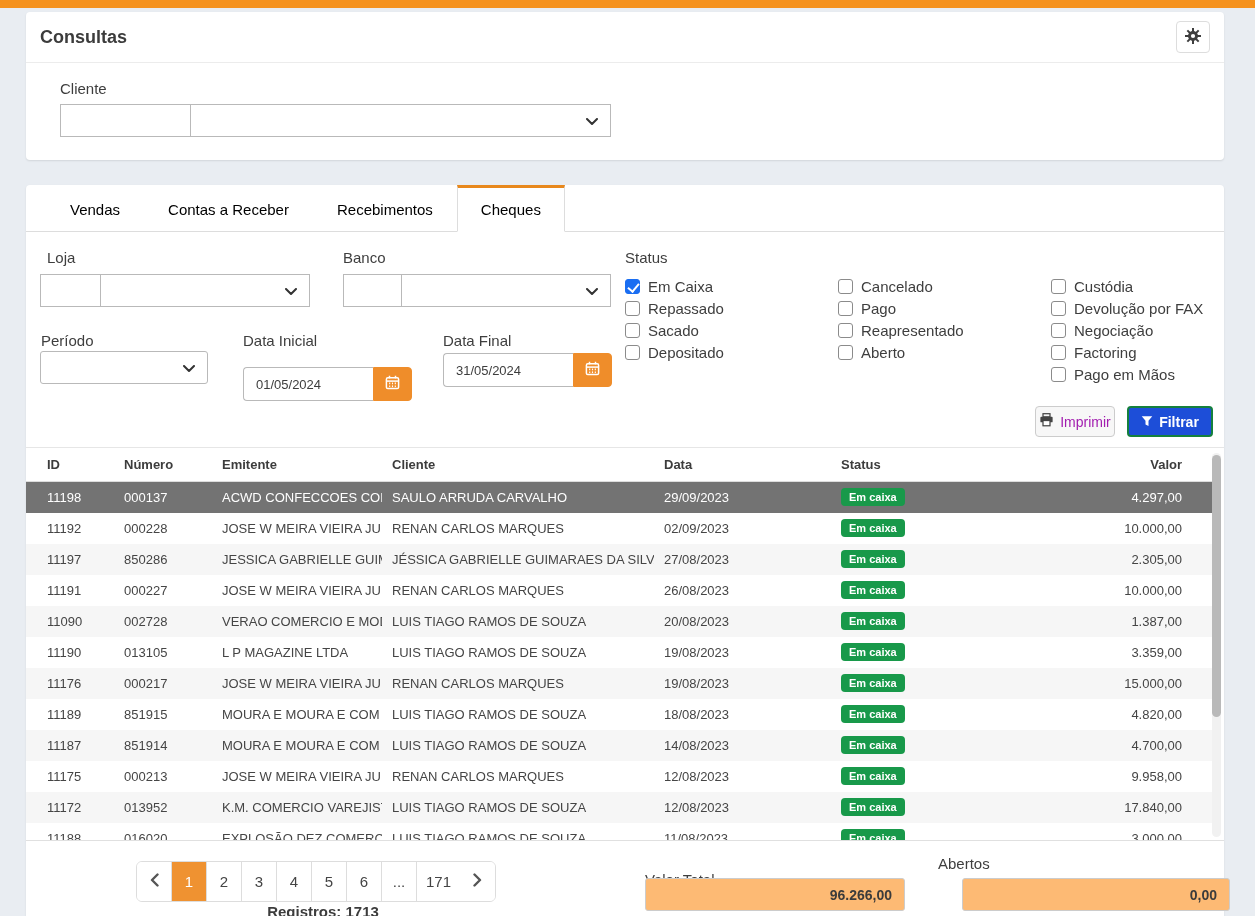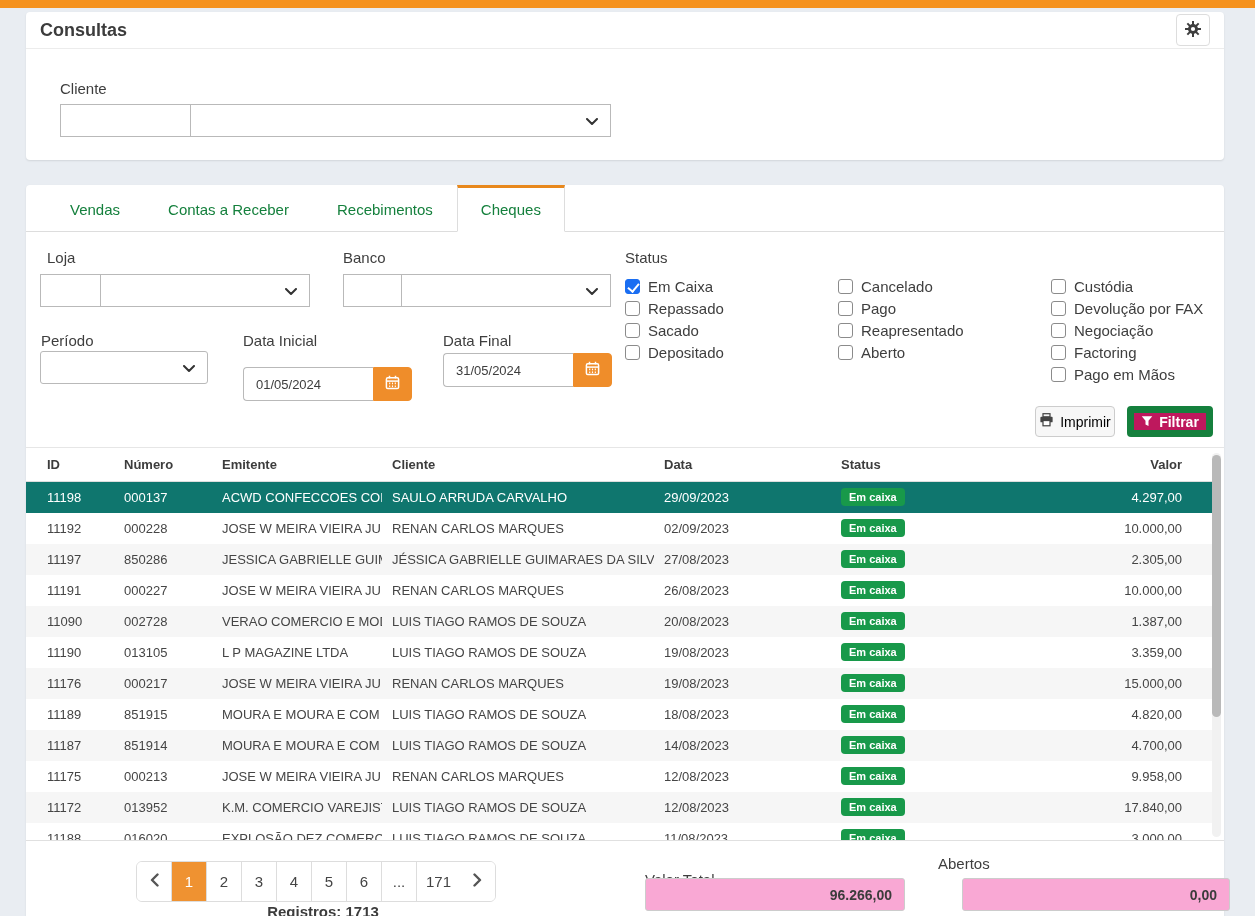--- a/index.html
+++ b/index.html
@@ -11,38 +11,38 @@
     overflow:hidden;
     position:relative;
   }
   .topbar { position:absolute; top:0; left:0; width:1255px; height:8px; background:#f5921e; }
   .card { position:absolute; left:26px; width:1198px; background:#fff; border-radius:4px;
           box-shadow:0 1px 2px rgba(0,0,0,.10); }
   .card1 { top:12px; height:148px; }
   .card2 { top:185px; height:745px; }
 
   
-  .card1-header { height:37px; border-bottom:1px solid #ececec; display:flex;
+  .card1-header { height:51px; border-bottom:1px solid #ececec; display:flex;
                   align-items:center; justify-content:space-between; padding:11px 14px; }
   .page-title { font-size:18px; font-weight:700; color:#3c3c3c; }
   .gear-btn { width:34px; height:32px; background:#fff; border:1px solid #ddd; border-radius:4px;
               display:flex; align-items:center; justify-content:center; cursor:pointer; }
   .fld-label { font-size:15px; color:#3e3e3e; display:block; }
   .cliente-label { position:absolute; left:34px; top:68px; }
   .cliente-group { position:absolute; left:34px; top:92px; display:flex; }
   .txt-input { height:33px; border:1px solid #b9b9b9; background:#fff; font-size:14px;
                padding:0 10px; color:#3d3d3d; font-family:inherit; }
   .code-input-lg { width:130px; border-right:none; }
   .fake-select { height:33px; border:1px solid #b9b9b9; background:#fff; display:flex;
                  align-items:center; justify-content:flex-end; padding:0 12px; cursor:pointer; }
   .cliente-select { width:421px; }
 
   
   .tabs { display:flex; border-bottom:1px solid #ddd; height:47px; padding-left:20px; }
-  .tab { padding:0 23px; display:flex; align-items:center; font-size:15px; color:#15803d;
+  .tab { padding:0 23px; display:flex; align-items:center; font-size:15px; color:#000000;
          cursor:pointer; margin-bottom:-1px; border:1px solid transparent; border-top-width:3px; }
   .tab.active { background:#fff; border-color:#ddd; border-top:3px solid #e8881c; border-bottom-color:#fff; }
 
   
   .abs { position:absolute; }
   .group { display:flex; }
   .code-input-sm { border-right:none; }
   .sel-chevron { margin-left:8px; flex:none; }
 
   .addon-cal { width:39px; height:34px; background:#ef8d2a; border:1px solid #ef8d2a;
@@ -58,36 +58,36 @@
   .cb { width:15px; height:15px; border:1px solid #8b8b8b; border-radius:3px; background:#fff;
         flex:none; position:relative; }
   .cb.checked { background:#1a6ef2; border-color:#1a6ef2; }
   .cb.checked::after { content:""; position:absolute; left:4px; top:1px; width:5px; height:9px;
         border:solid #fff; border-width:0 2px 2px 0; transform:rotate(40deg); }
   .cb-label { font-size:15px; color:#3e3e3e; margin-left:8px; white-space:nowrap; }
 
   
   .btn { height:31px; border-radius:4px; display:inline-flex; align-items:center;
          justify-content:center; font-size:14px; cursor:pointer; font-family:inherit; }
-  .btn-light { width:80px; background:#f7f7f7; border:1px solid #ccc; color:#000000; }
-  .btn-orange { width:86px; background:#be185d; border:7px solid #15803d; color:#fff; font-weight:700; }
+  .btn-light { width:80px; background:#f7f7f7; border:1px solid #ccc; color:#a21caf; }
+  .btn-orange { width:86px; background:#1d4ed8; border:2px solid #15803d; color:#fff; font-weight:700; }
   .btn svg { margin-right:6px; }
 
   
   .table-wrap { position:absolute; left:0; top:262px; width:1198px; height:394px;
                 overflow:hidden; border-top:1px solid #e6e6e6; border-bottom:1px solid #e0e0e0; }
   table { border-collapse:collapse; width:1186px; table-layout:fixed; }
   th { text-align:left; font-size:13px; font-weight:700; color:#3c3c3c;
        padding:9px 10px 9px 10px; border-bottom:1px solid #ddd; }
   th:first-child, td:first-child { padding-left:21px; }
   th.right, td.right { text-align:right; padding-right:30px; }
   td { font-size:13px; color:#454545; padding:0 10px; height:31px; white-space:nowrap;
        overflow:hidden; }
   tbody tr:nth-child(odd) { background:#f6f6f6; }
-  tbody tr.sel { background:#0f766e; }
+  tbody tr.sel { background:#737373; }
   tbody tr.sel td { color:#fff; }
   .badge { display:inline-block; background:#18994a; color:#fff; font-size:11px; font-weight:700;
            padding:3px 8px; border-radius:4px; line-height:1.1; }
   .col-id{width:88px} .col-num{width:98px} .col-emit{width:170px} .col-cli{width:272px}
   .col-data{width:177px} .col-status{width:165px} .col-valor{width:216px}
 
   .fake-scrollbar { position:absolute; right:3px; top:5px; width:9px; height:384px;
                     background:#f1f1f1; border-radius:5px; }
   .fake-thumb { position:absolute; top:2px; left:0; width:9px; height:262px; background:#b9b9b9;
                 border-radius:5px; cursor:grab; }
@@ -99,21 +99,21 @@
               justify-content:center; font-size:15px; color:#444; border:none; background:#fff;
               border-right:1px solid #ddd; cursor:pointer; font-family:inherit; }
   .page-btn:last-child { border-right:none; }
   .page-btn.active { background:#ef9231; color:#fff; }
   .registros { position:absolute; left:110px; top:718px; width:374px; text-align:center;
                font-size:15px; font-weight:700; color:#3c3c3c; }
 
   
   .total-label-vt { position:absolute; left:619px; top:686px; }
   .total-label-ab { position:absolute; left:912px; top:670px; }
-  .ro-input { position:absolute; top:693px; height:33px; background:#f9a8d4; border:1px solid #ccc;
+  .ro-input { position:absolute; top:693px; height:33px; background:#fdba74; border:1px solid #ccc;
               border-radius:3px; font-size:14px; font-weight:700; color:#3b3b3b; text-align:right;
               padding:0 12px; font-family:inherit; }
   .ro-vt { left:619px; width:260px; }
   .ro-ab { left:936px; width:268px; }
 </style>
 </head>
 <body>
 
 <div class="topbar"></div>
 

